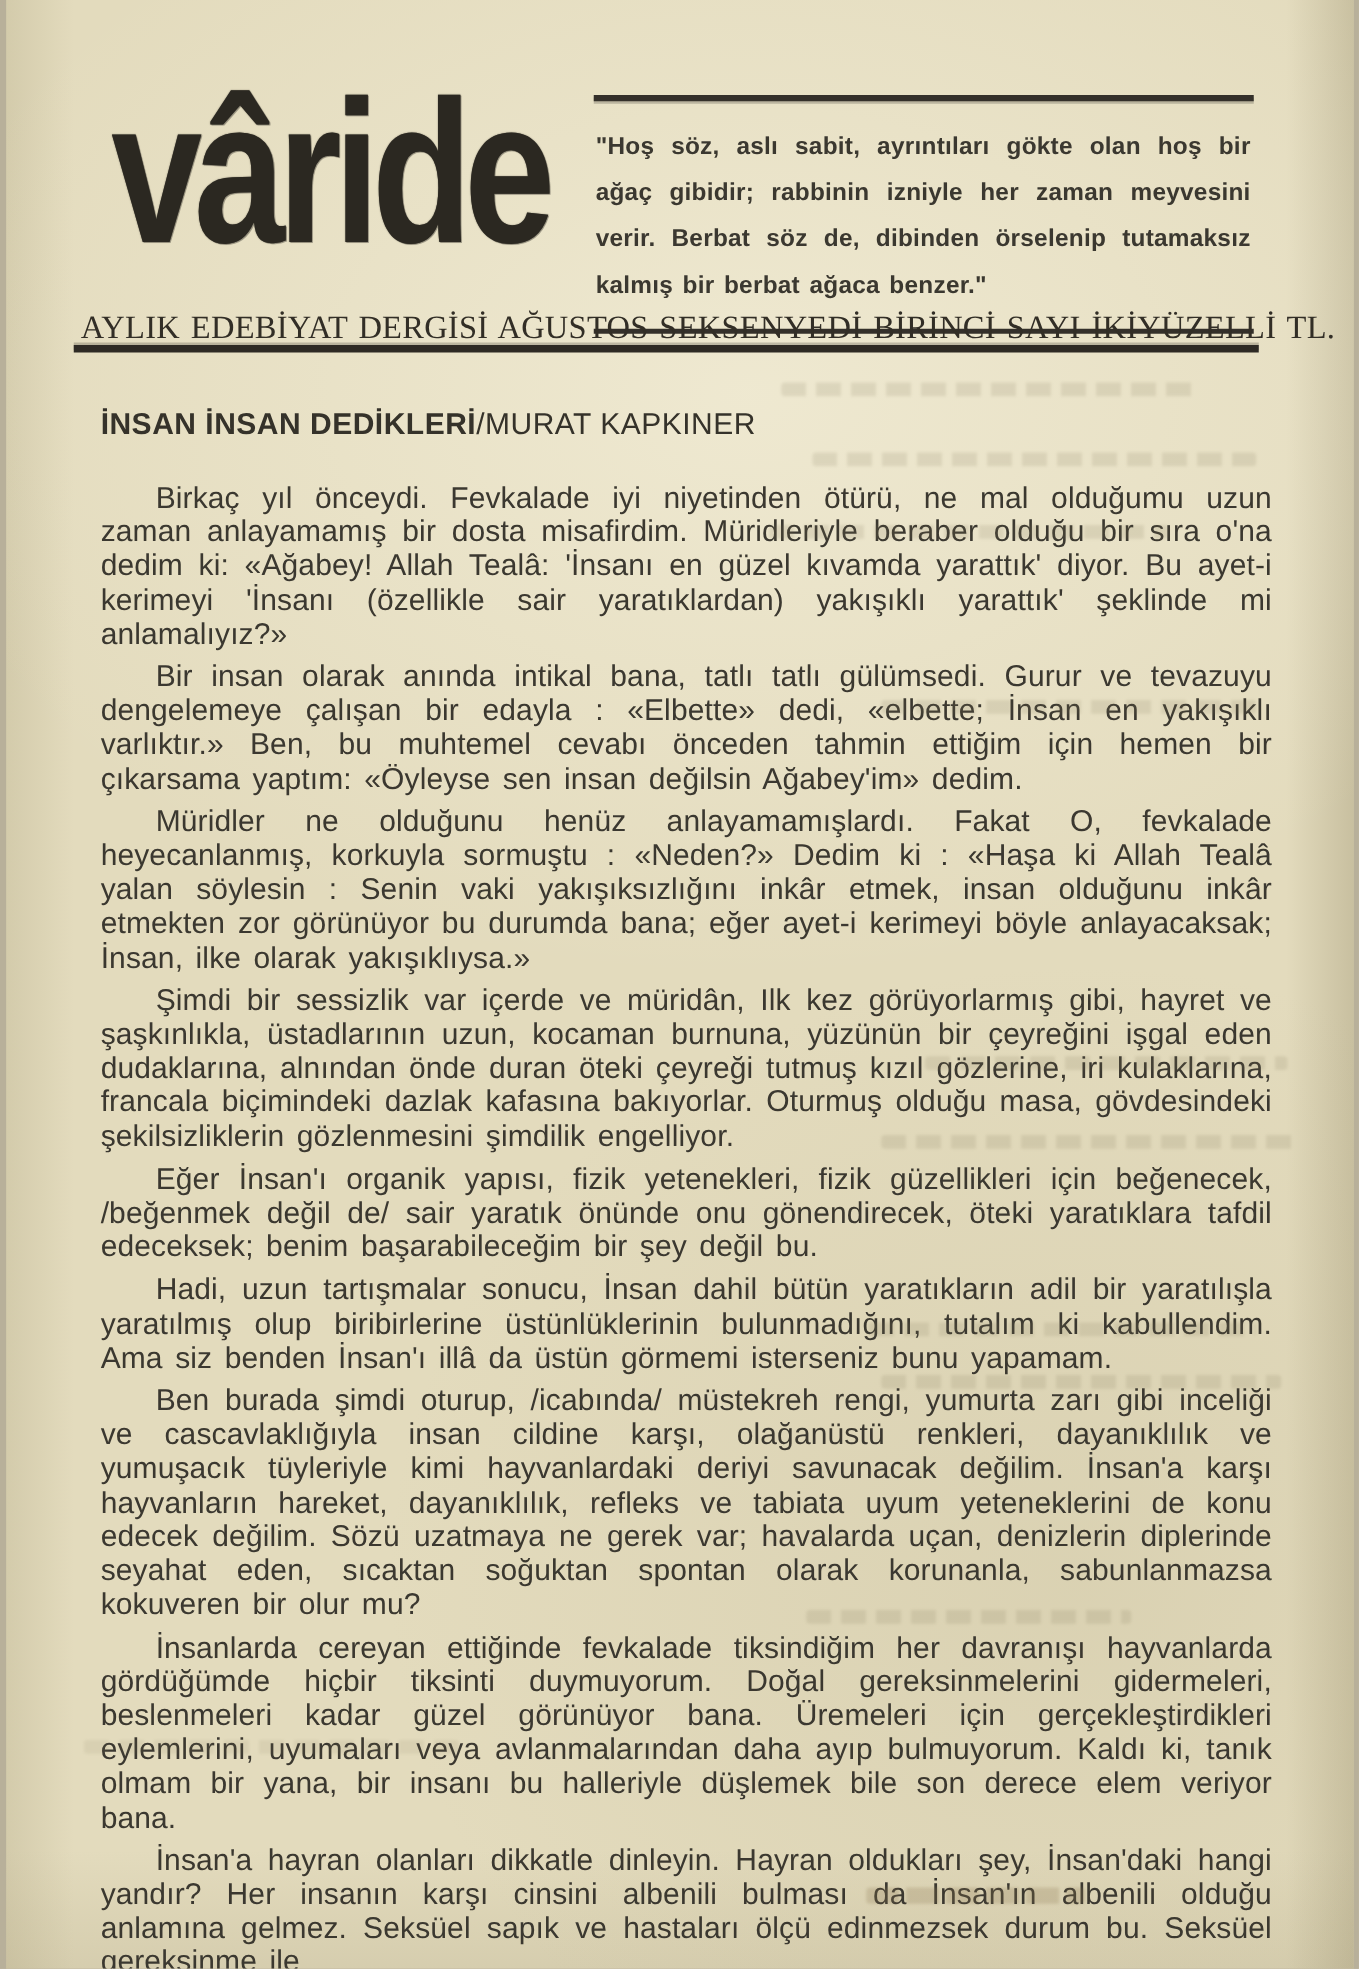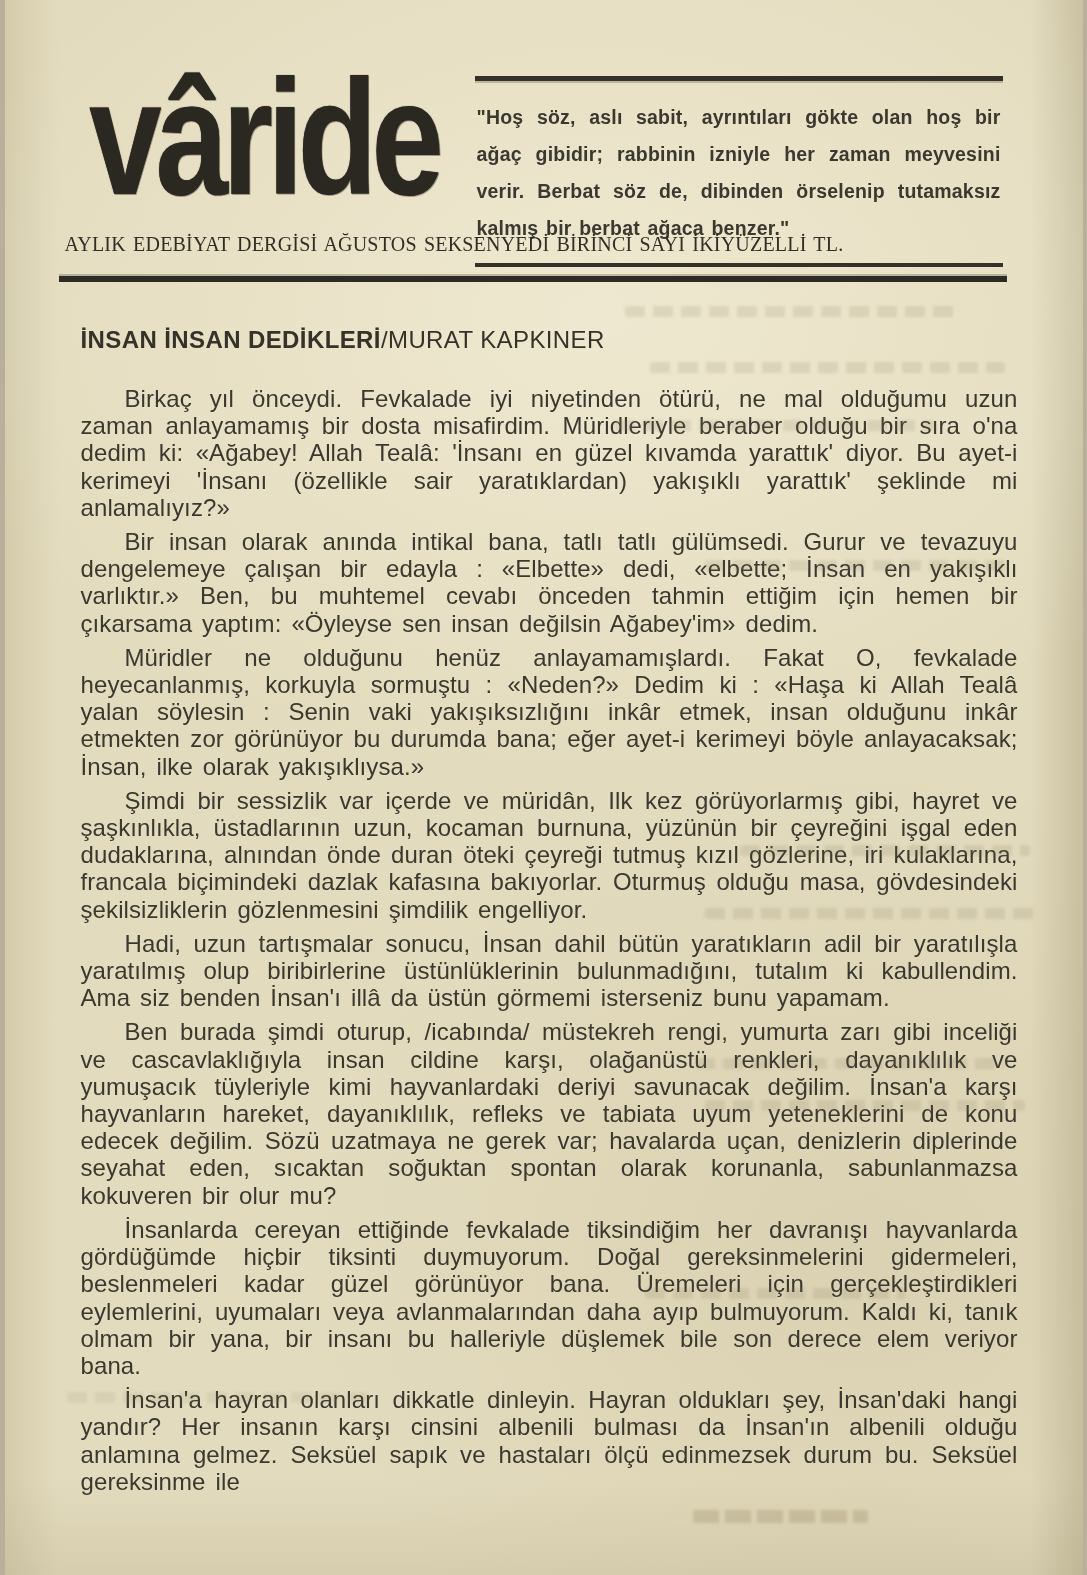--- a/index.html
+++ b/index.html
@@ -38,23 +38,23 @@
   .quote-text{
     margin:18px 2px 0 2px;
     font-weight:bold;
     font-size:19.5px;line-height:37px;
     text-align:justify;
     letter-spacing:.2px;word-spacing:2px;
     color:#3b3830;
   }
   .rule-bottom{height:4px;margin-top:16px;}
   .subtitle{
-    position:absolute;left:60px;top:229px;
+    position:absolute;left:60px;top:247px;
     font-family:"Liberation Serif", serif;
-    font-size:20px;line-height:30px;
+    font-size:26px;line-height:30px;
     letter-spacing:.2px;word-spacing:2px;
     white-space:nowrap;
     color:#322e26;
   }
   .masthead-rule{
     position:absolute;left:54px;top:276px;width:948px;height:6px;
     background:#2e2a24;
     box-shadow:0 -2px 0 rgba(46,42,36,.25);
   }
 
@@ -115,20 +115,21 @@
     <div class="masthead-rule"></div>
   </header>
 
   <main class="article">
     <h1 class="article-title"><span class="t-main">İNSAN İNSAN DEDİKLERİ</span><span class="t-author">/MURAT KAPKINER</span></h1>
     <div class="article-body">
         <p><span>Birkaç yıl önceydi. Fevkalade iyi niyetinden ötürü, ne mal olduğumu uzun zaman anlayamamış bir dosta misafirdim. Müridleriyle beraber olduğu bir sıra o'na dedim ki: «Ağabey! Allah Tealâ: 'İnsanı en güzel kıvamda yarattık' diyor. Bu ayet-i kerimeyi 'İnsanı (özellikle sair yaratıklardan) yakışıklı yarattık' şeklinde mi anlamalıyız?»</span></p>
         <p><span>Bir insan olarak anında intikal bana, tatlı tatlı gülümsedi. Gurur ve tevazuyu dengelemeye çalışan bir edayla : «Elbette» dedi, «elbette; İnsan en yakışıklı varlıktır.» Ben, bu muhtemel cevabı önceden tahmin ettiğim için hemen bir çıkarsama yaptım: «Öyleyse sen insan değilsin Ağabey'im» dedim.</span></p>
         <p><span>Müridler ne olduğunu henüz anlayamamışlardı. Fakat O, fevkalade heyecanlanmış, korkuyla sormuştu : «Neden?» Dedim ki : «Haşa ki Allah Tealâ yalan söylesin : Senin vaki yakışıksızlığını inkâr etmek, insan olduğunu inkâr etmekten zor görünüyor bu durumda bana; eğer ayet-i kerimeyi böyle anlayacaksak; İnsan, ilke olarak yakışıklıysa.»</span></p>
         <p><span>Şimdi bir sessizlik var içerde ve müridân, Ilk kez görüyorlarmış gibi, hayret ve şaşkınlıkla, üstadlarının uzun, kocaman burnuna, yüzünün bir çeyreğini işgal eden dudaklarına, alnından önde duran öteki çeyreği tutmuş kızıl gözlerine, iri kulaklarına, francala biçimindeki dazlak kafasına bakıyorlar. Oturmuş olduğu masa, gövdesindeki şekilsizliklerin gözlenmesini şimdilik engelliyor.</span></p>
+        <p><span>Eğer İnsan'ı organik yapısı, fizik yetenekleri, fizik güzellikleri için beğenecek, /beğenmek değil de/ sair yaratık önünde onu gönendirecek, öteki yaratıklara tafdil edeceksek; benim başarabileceğim bir şey değil bu.</span></p>
         <p><span>Hadi, uzun tartışmalar sonucu, İnsan dahil bütün yaratıkların adil bir yaratılışla yaratılmış olup biribirlerine üstünlüklerinin bulunmadığını, tutalım ki kabullendim. Ama siz benden İnsan'ı illâ da üstün görmemi isterseniz bunu yapamam.</span></p>
         <p><span>Ben burada şimdi oturup, /icabında/ müstekreh rengi, yumurta zarı gibi inceliği ve cascavlaklığıyla insan </span><span class="b">cildi</span><span>ne karşı, olağanüstü renkleri, dayanıklılık ve yumuşacık tüyleriyle kimi hayvanlardaki </span><span class="b">deri</span><span>yi savunacak değilim. İnsan'a karşı hayvanların hareket, dayanıklılık, refleks ve tabiata uyum yeteneklerini de konu edecek değilim. Sözü uzatmaya ne gerek var; havalarda uçan, denizlerin diplerinde seyahat eden, sıcaktan soğuktan spontan olarak korunanla, sabunlanmazsa kokuveren bir olur mu?</span></p>
         <p><span>İnsanlarda cereyan ettiğinde fevkalade tiksindiğim her davranışı hayvanlarda gördüğümde hiçbir tiksinti duymuyorum. Doğal gereksinmelerini gidermeleri, beslenmeleri kadar güzel görünüyor bana. Üremeleri için gerçekleştirdikleri eylemlerini, uyumaları veya avlanmalarından daha ayıp bulmuyorum. Kaldı ki, tanık olmam bir yana, bir insanı bu halleriyle düşlemek bile son derece elem veriyor bana.</span></p>
         <p><span>İnsan'a hayran olanları dikkatle dinleyin. Hayran oldukları şey, İnsan'daki hangi yandır? Her insanın karşı cinsini albenili bulması da </span><span class="b">İnsan'ın</span><span> albenili olduğu anlamına gelmez. Seksüel sapık ve hastaları ölçü edinmezsek durum bu. Seksüel gereksinme ile</span></p>
       </div>
   </main>
 
   <div class="ghost g1"></div>
   <div class="ghost g2"></div>
   <div class="ghost g3"></div>

